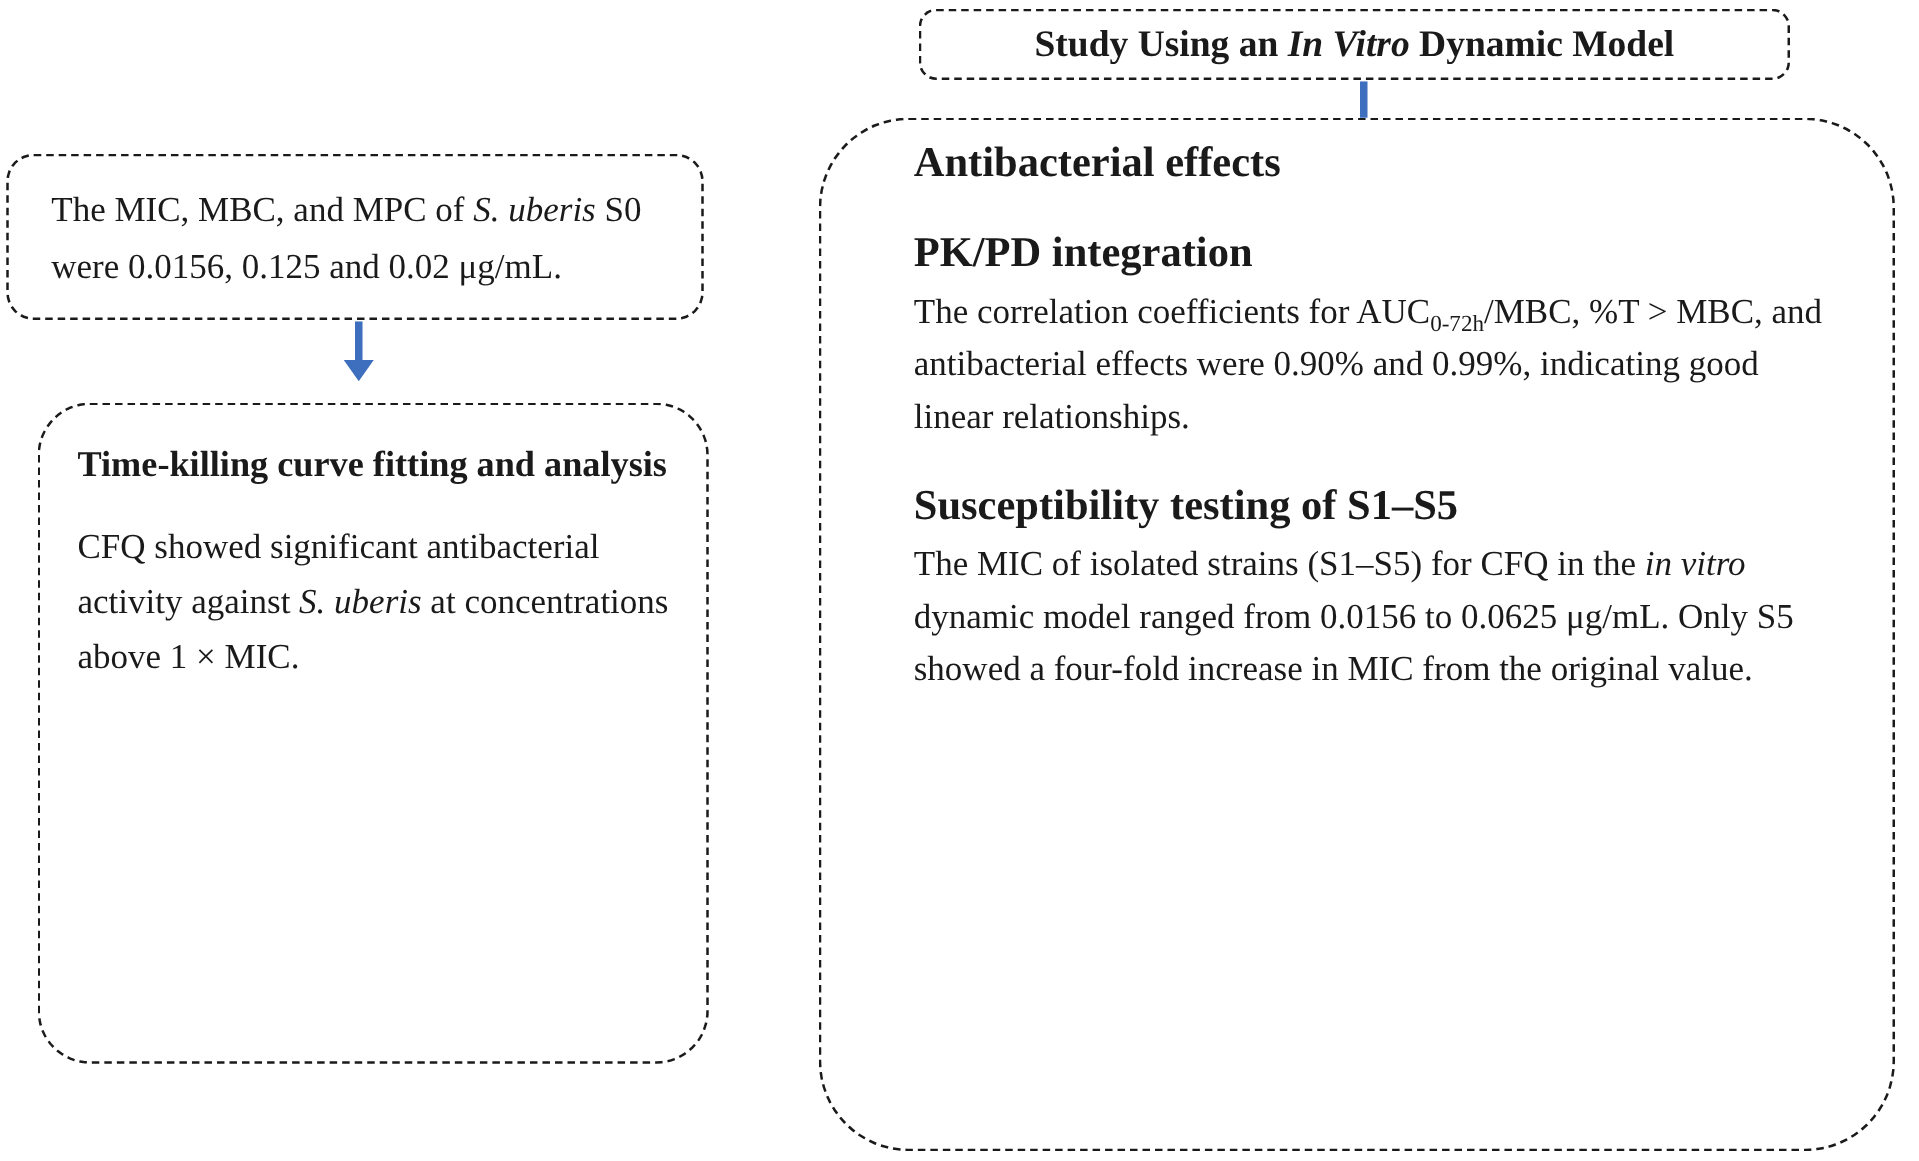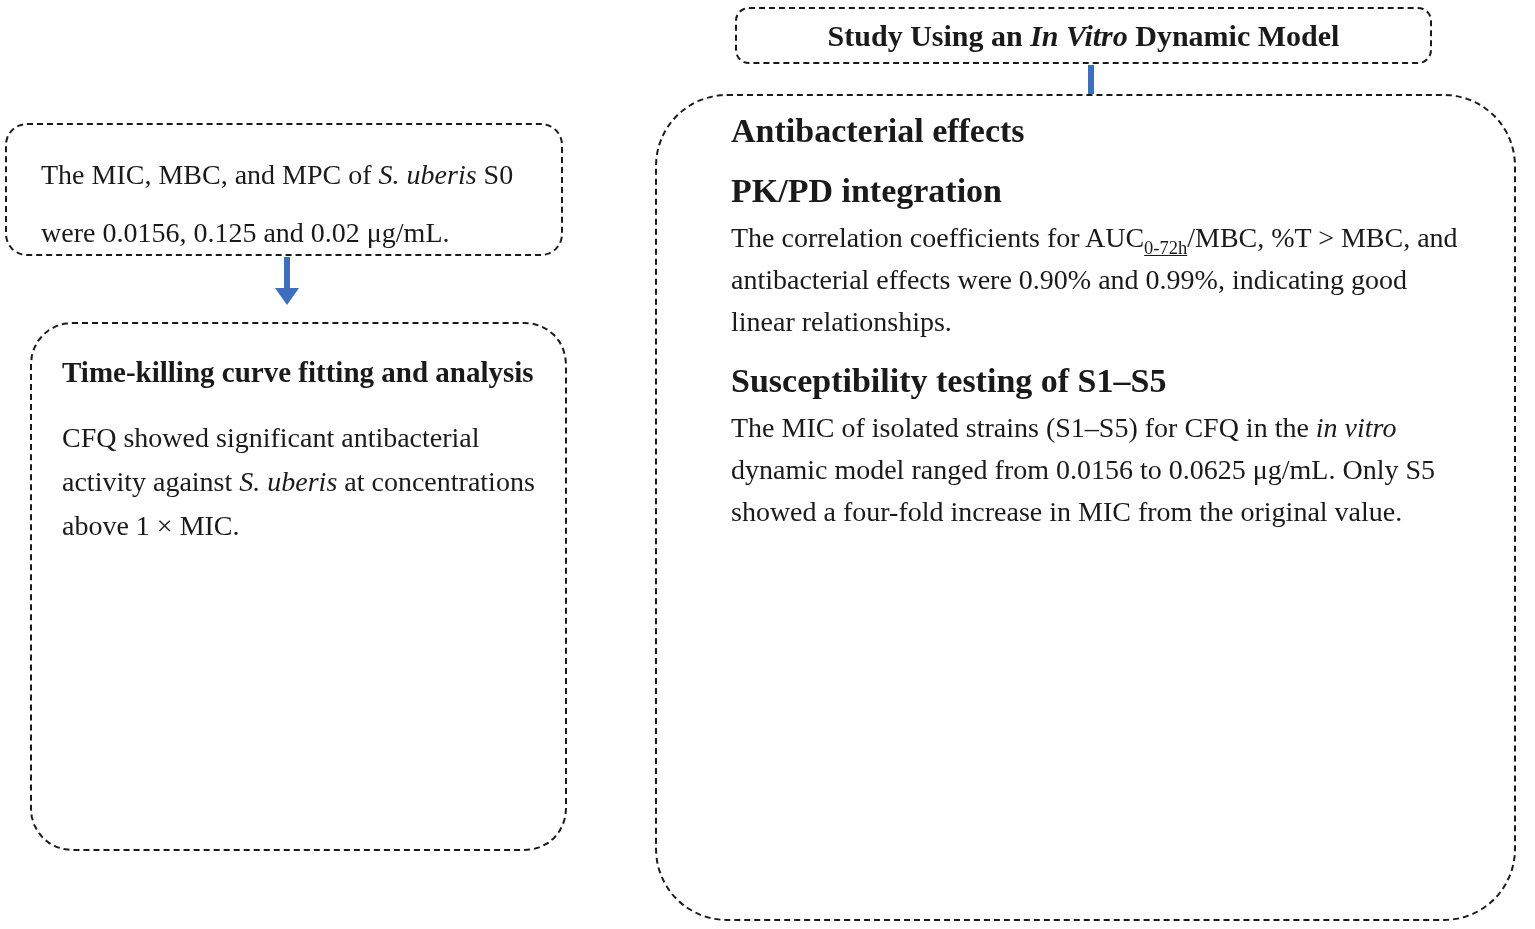--- a/index.html
+++ b/index.html
@@ -20,21 +20,21 @@
     position: absolute;
     border: 2.5px dashed #1a1a1a;
     background: #ffffff;
   }
   
   .mic-box {
     left: 5px; top: 123px;
     width: 558px; height: 133px;
     border-radius: 22px;
     padding: 21px 44px 0 34px;
-    font-size: 28px; line-height: 58px;
+    font-size: 28px; line-height: 45px;
   }
   .left-box {
     left: 30px; top: 322px;
     width: 537px; height: 529px;
     border-radius: 42px;
     padding: 24px 28px 0 30px;
     font-size: 28px; line-height: 44px;
   }
   .left-box .heading {
     font-weight: bold;
@@ -51,30 +51,30 @@
     display: flex; align-items: center; justify-content: center;
     white-space: pre;
   }
   .right-box {
     left: 655px; top: 94px;
     width: 861px; height: 827px;
     border-radius: 72px;
     padding: 13px 48px 0 74px;
     font-size: 28px; line-height: 42px;
   }
-  .right-box .section { margin-top: 16px; }
+  .right-box .section { margin-top: 28px; }
   .right-box .section:first-child { margin-top: 0; }
   .right-box .heading {
     font-weight: bold;
     font-size: 34px; line-height: 44px;
     margin-bottom: 4px;
   }
   .italic { font-style: italic; }
   .bold-italic { font-style: italic; font-weight: bold; }
-  .sub { font-size: 0.66em; vertical-align: sub; line-height: 0; text-decoration: underline; }
+  .sub { font-size: 0.66em; vertical-align: sub; line-height: 0; }
   .arrow {
     position: absolute;
     width: 28px; height: 48px;
   }
   .arrow-left  { left: 273px; top: 257px; }
   .arrow-right { left: 1077px; top: 65px; }
 </style>
 </head>
 <body>
 

